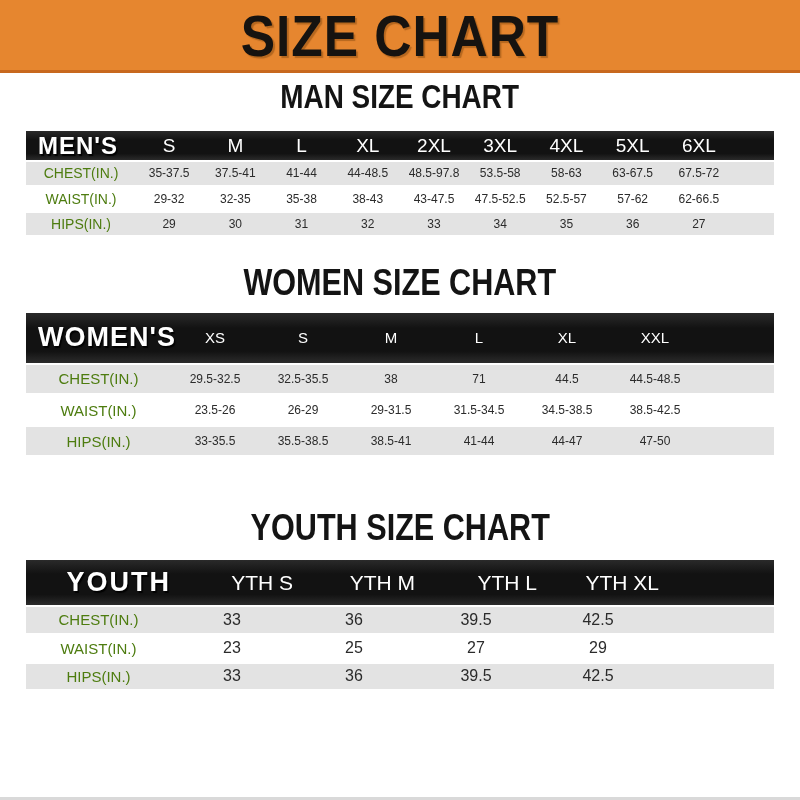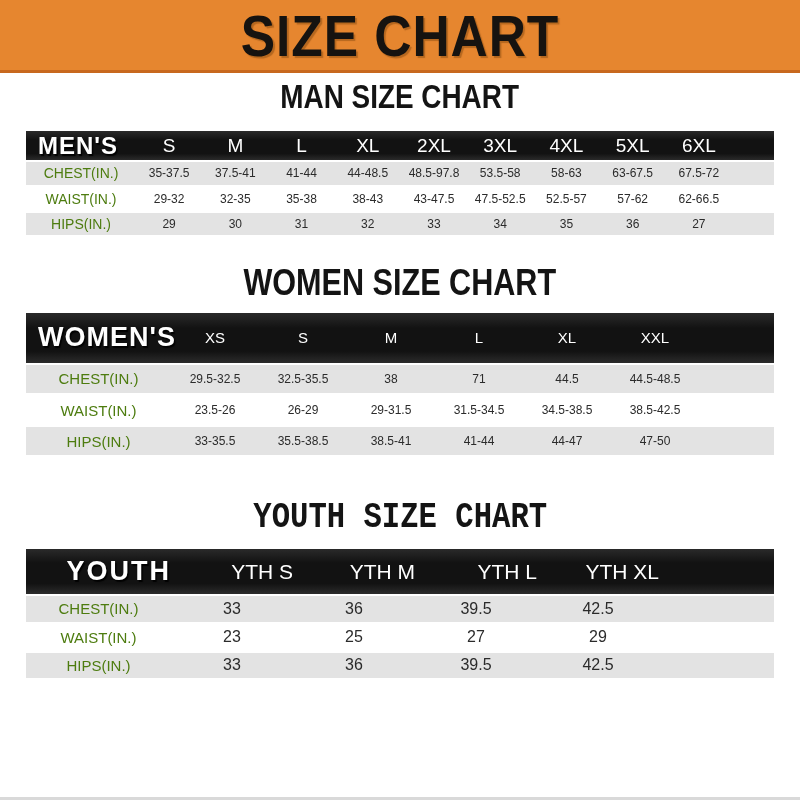--- a/index.html
+++ b/index.html
@@ -40,21 +40,21 @@
     font-weight: bold;
     color: #141414;
     transform: scaleX(0.9) scaleY(1.08);
     white-space: nowrap;
     letter-spacing: 0px;
   }
   #heading-0 { margin-top: 6px; }
   #heading-0 .ht { font-size: 31px; }
   #heading-1 { margin-top: 25px; }
   #heading-1 .ht { font-size: 34px; }
-  #heading-2 { margin-top: 40px; font-family: Liberation Mono, monospace; }
+  #heading-2 { margin-top: 50px; }
   #heading-2 .ht { font-size: 34px; }
 
   
   table {
     border-collapse: collapse;
     table-layout: fixed;
     width: 748px;
     margin: 0 auto;
   }
   #table-0 { margin-top: 16px; }

